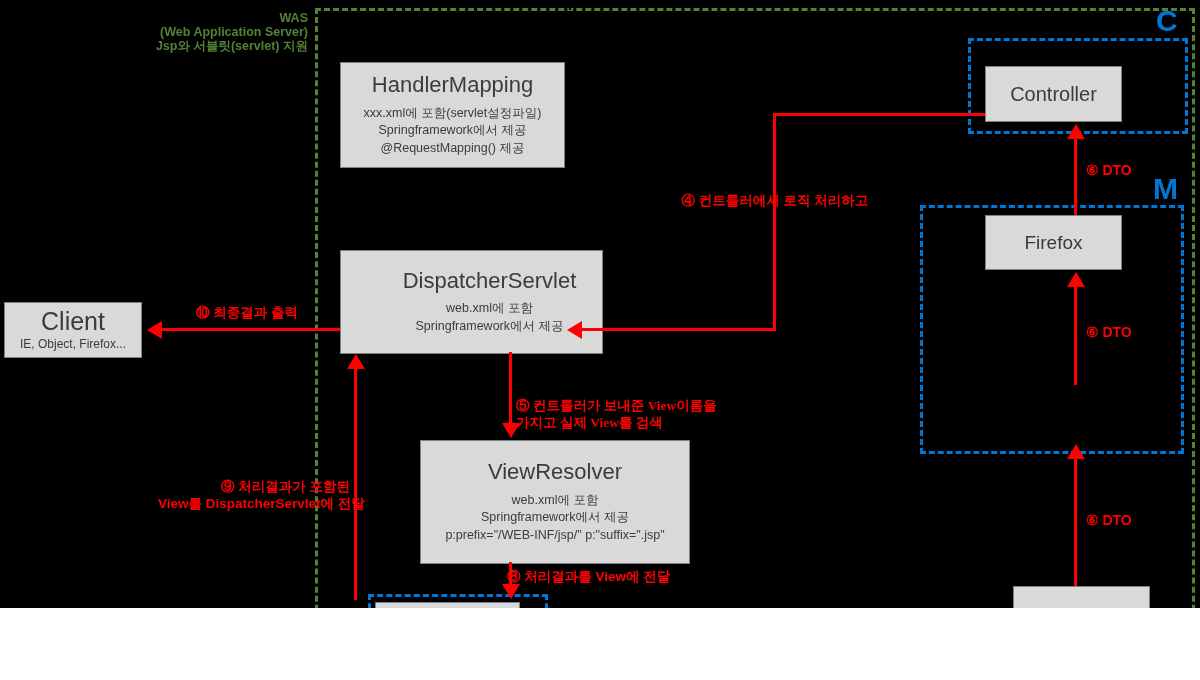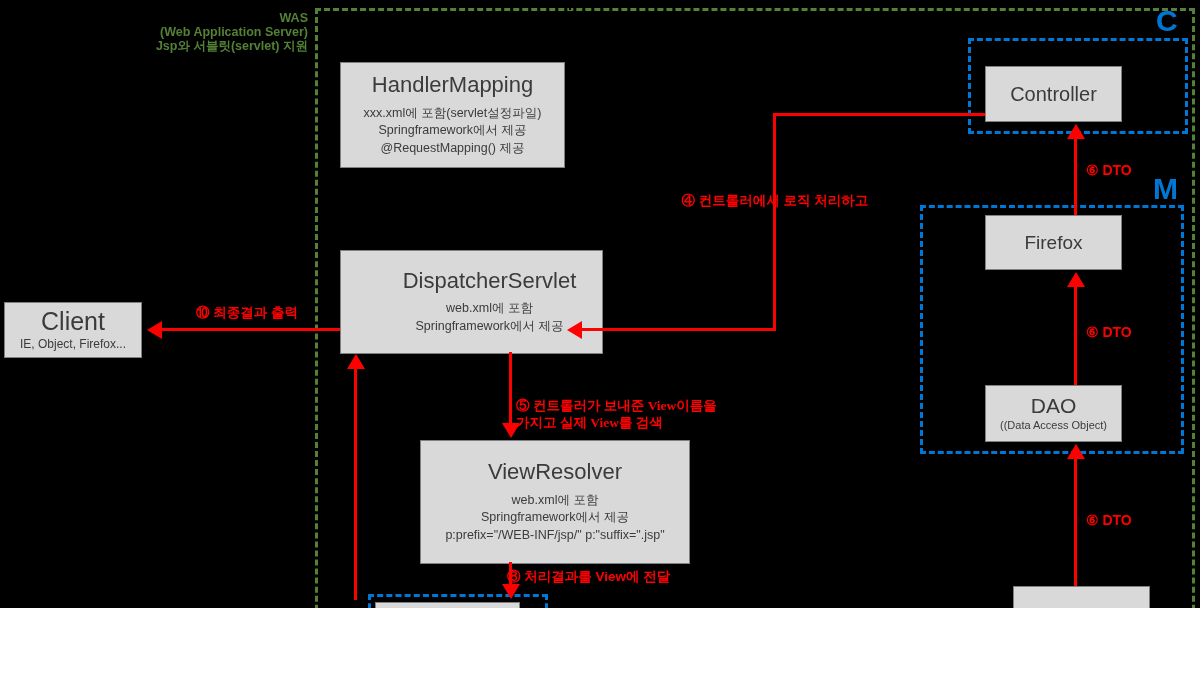--- a/index.html
+++ b/index.html
@@ -94,24 +94,20 @@
   </div>
 
   <div class="box" style="left:375px;top:602px;width:143px;height:50px;">
     <div class="t" style="font-size:22px;">View</div>
   </div>
 
   <div class="box" style="left:985px;top:215px;width:135px;height:53px;">
     <div class="t sm" style="font-size:19px;">Firefox</div>
   </div>
 
-  <div class="box" style="left:985px;top:385px;width:135px;height:55px;">
-    <div class="t sm" style="font-size:21px;">DAO</div>
-    <div class="s xs">((Data Access Object)</div>
-  </div>
 
   <div class="box" style="left:985px;top:586px;width:135px;height:64px;margin-left:28px;">
     <div class="t sm">DB</div>
   </div>
 
   <div class="rl" style="left:160px;top:328px;width:180px;height:3px;"></div>
   <div class="ah ah-left" style="left:147px;top:321px;"></div>
   <div class="rlabel" style="left:184px;top:304px;margin-left:12px;">⑩ 최종결과 출력</div>
 
   <div class="rl" style="left:775px;top:113px;width:210px;height:3px;"></div>
@@ -128,20 +124,24 @@
     <div>⑤ 컨트롤러가 보내준 View이름을</div>
     <div>가지고 실제 View를 검색</div>
   </div>
 
   <div class="rl" style="left:509px;top:562px;width:3px;height:24px;"></div>
   <div class="ah ah-down" style="left:502px;top:584px;"></div>
   <div class="rlabel" style="left:507px;top:568px;">⑧ 처리결과를 View에 전달</div>
 
   <div class="rl" style="left:354px;top:367px;width:3px;height:233px;"></div>
   <div class="ah ah-up" style="left:347px;top:354px;"></div>
+  <div class="rlabel rgt" style="left:158px;top:478px;width:192px;">
+    <div>⑨ 처리결과가 포함된</div>
+    <div>View를 DispatcherServlet에 전달</div>
+  </div>
 
   <div class="rl" style="left:1074px;top:137px;width:3px;height:78px;"></div>
   <div class="ah ah-up" style="left:1067px;top:124px;"></div>
   <div class="rlabel" style="left:1086px;top:162px;font-size:14px;">⑥ DTO</div>
 
   <div class="rl" style="left:1074px;top:285px;width:3px;height:100px;"></div>
   <div class="ah ah-up" style="left:1067px;top:272px;"></div>
   <div class="rlabel" style="left:1086px;top:324px;font-size:14px;">⑥ DTO</div>
 
   <div class="rl" style="left:1074px;top:457px;width:3px;height:129px;"></div>

